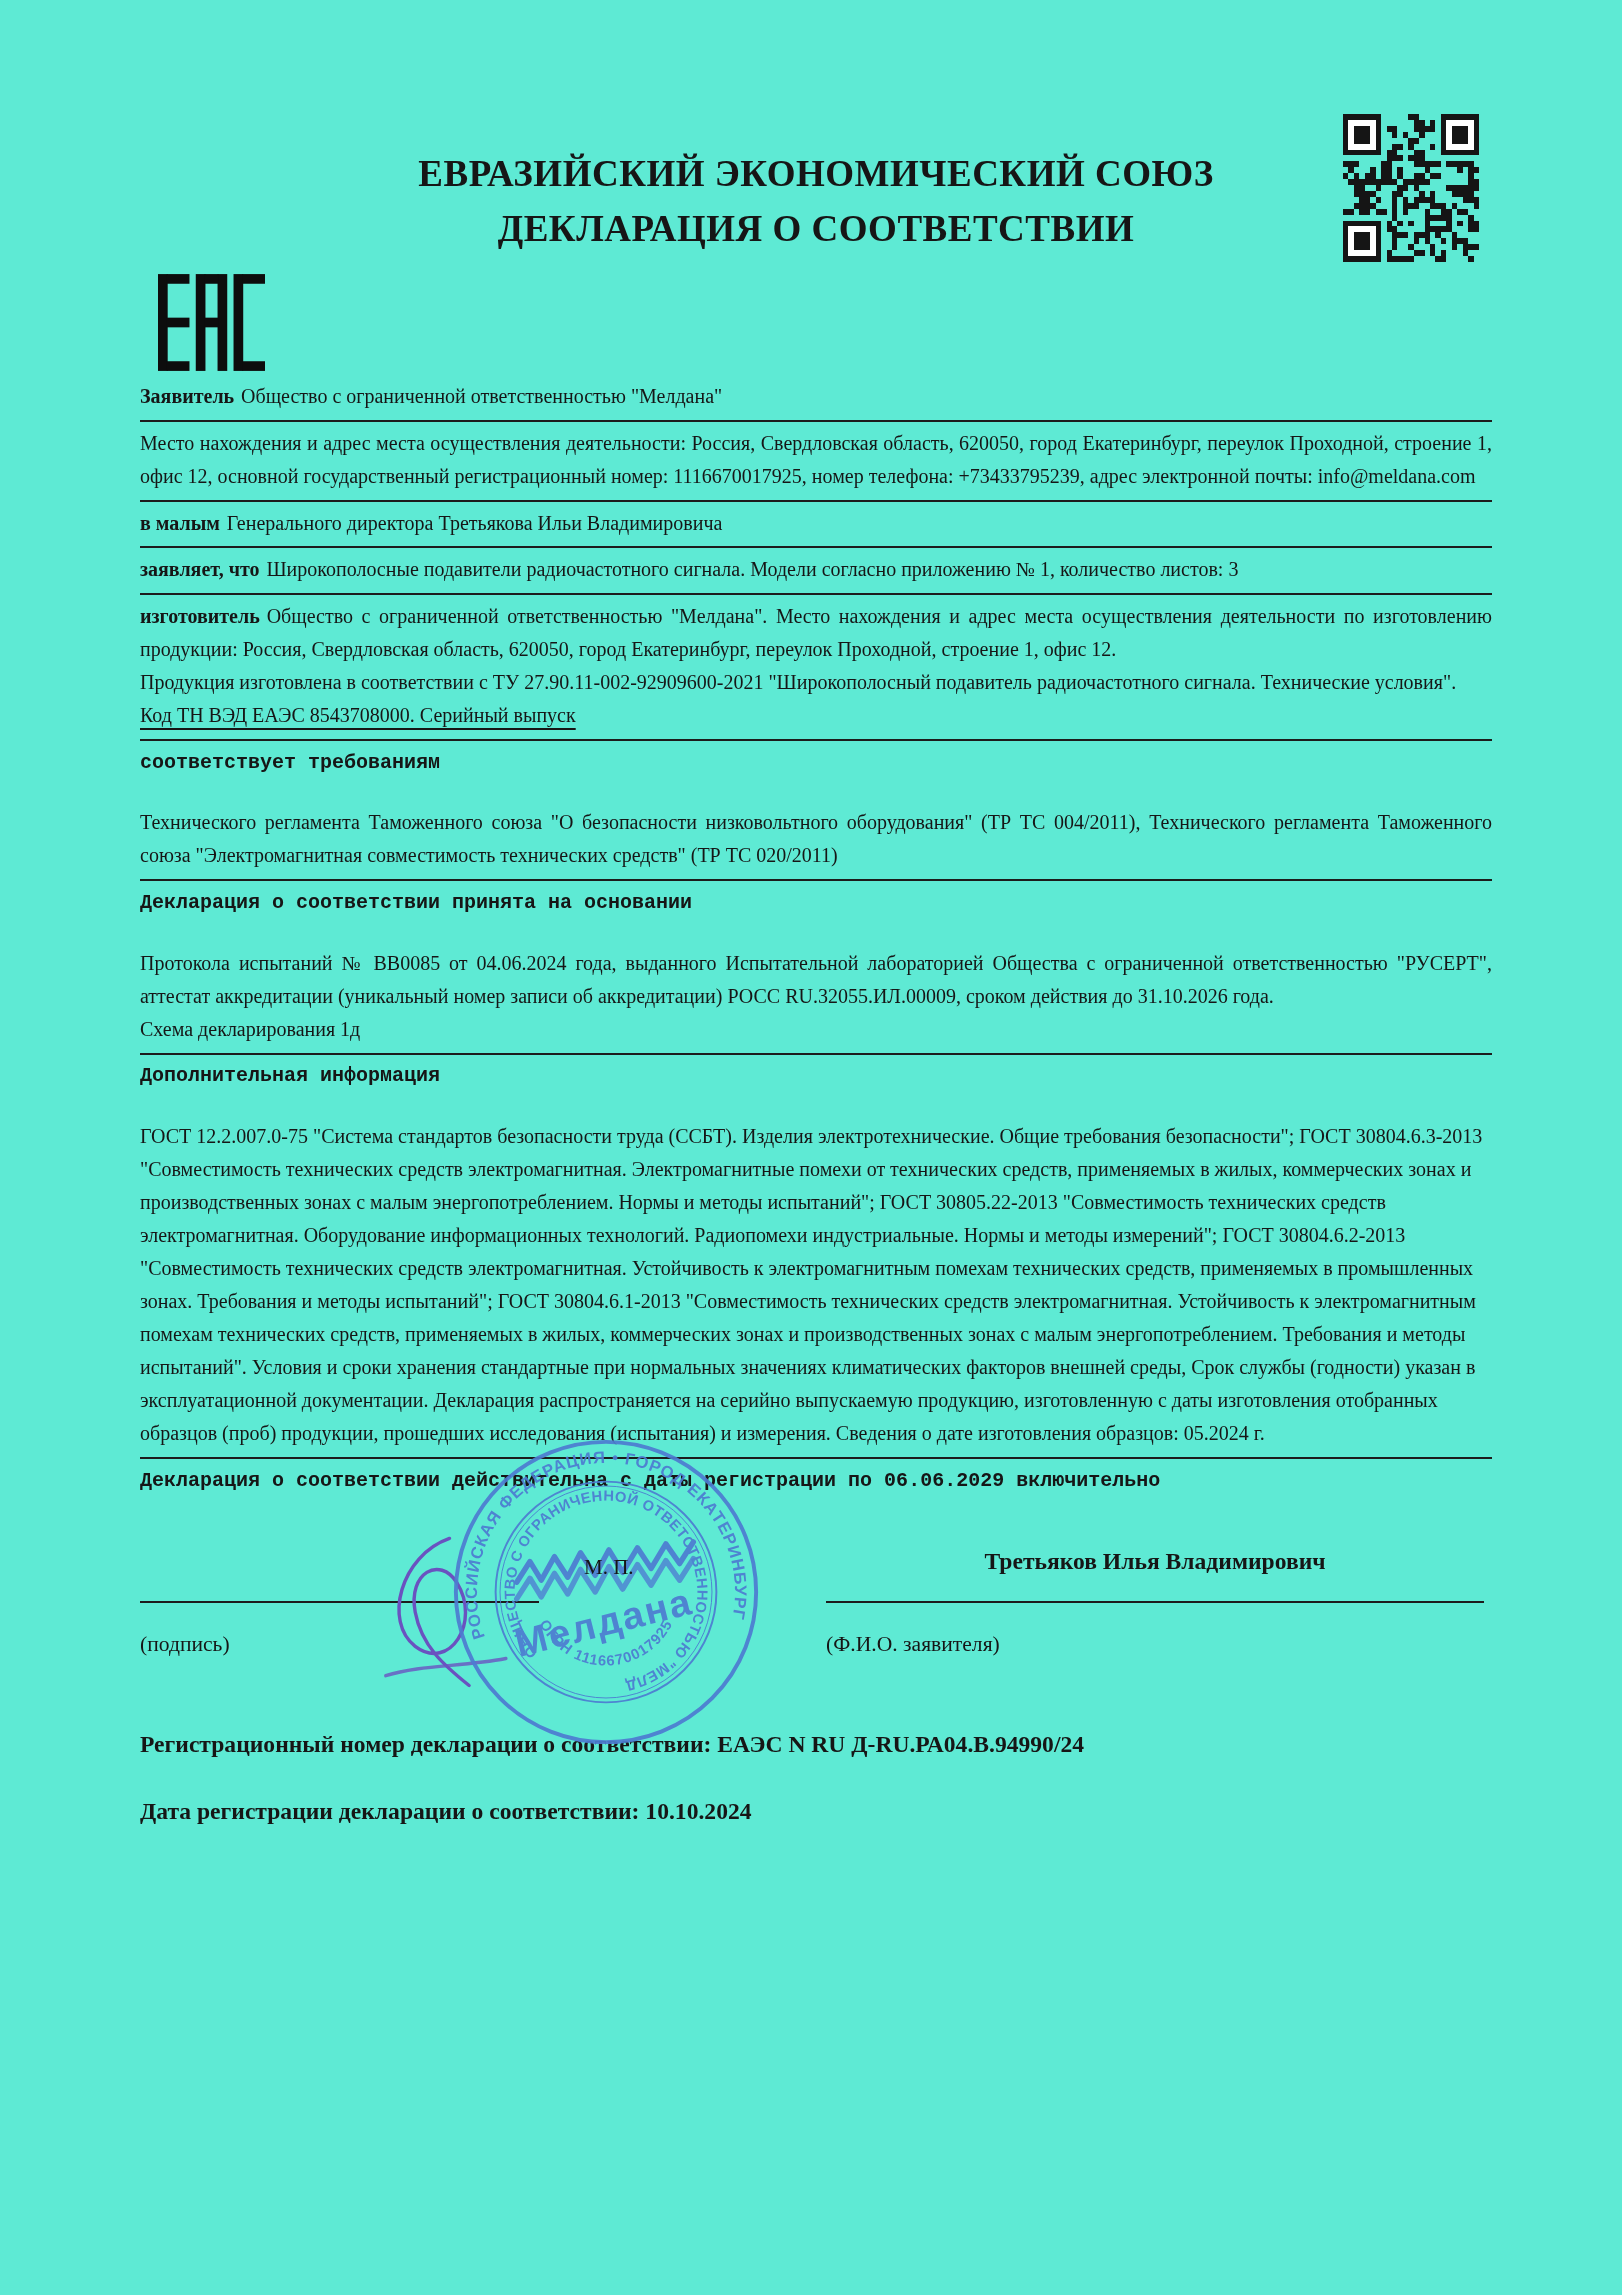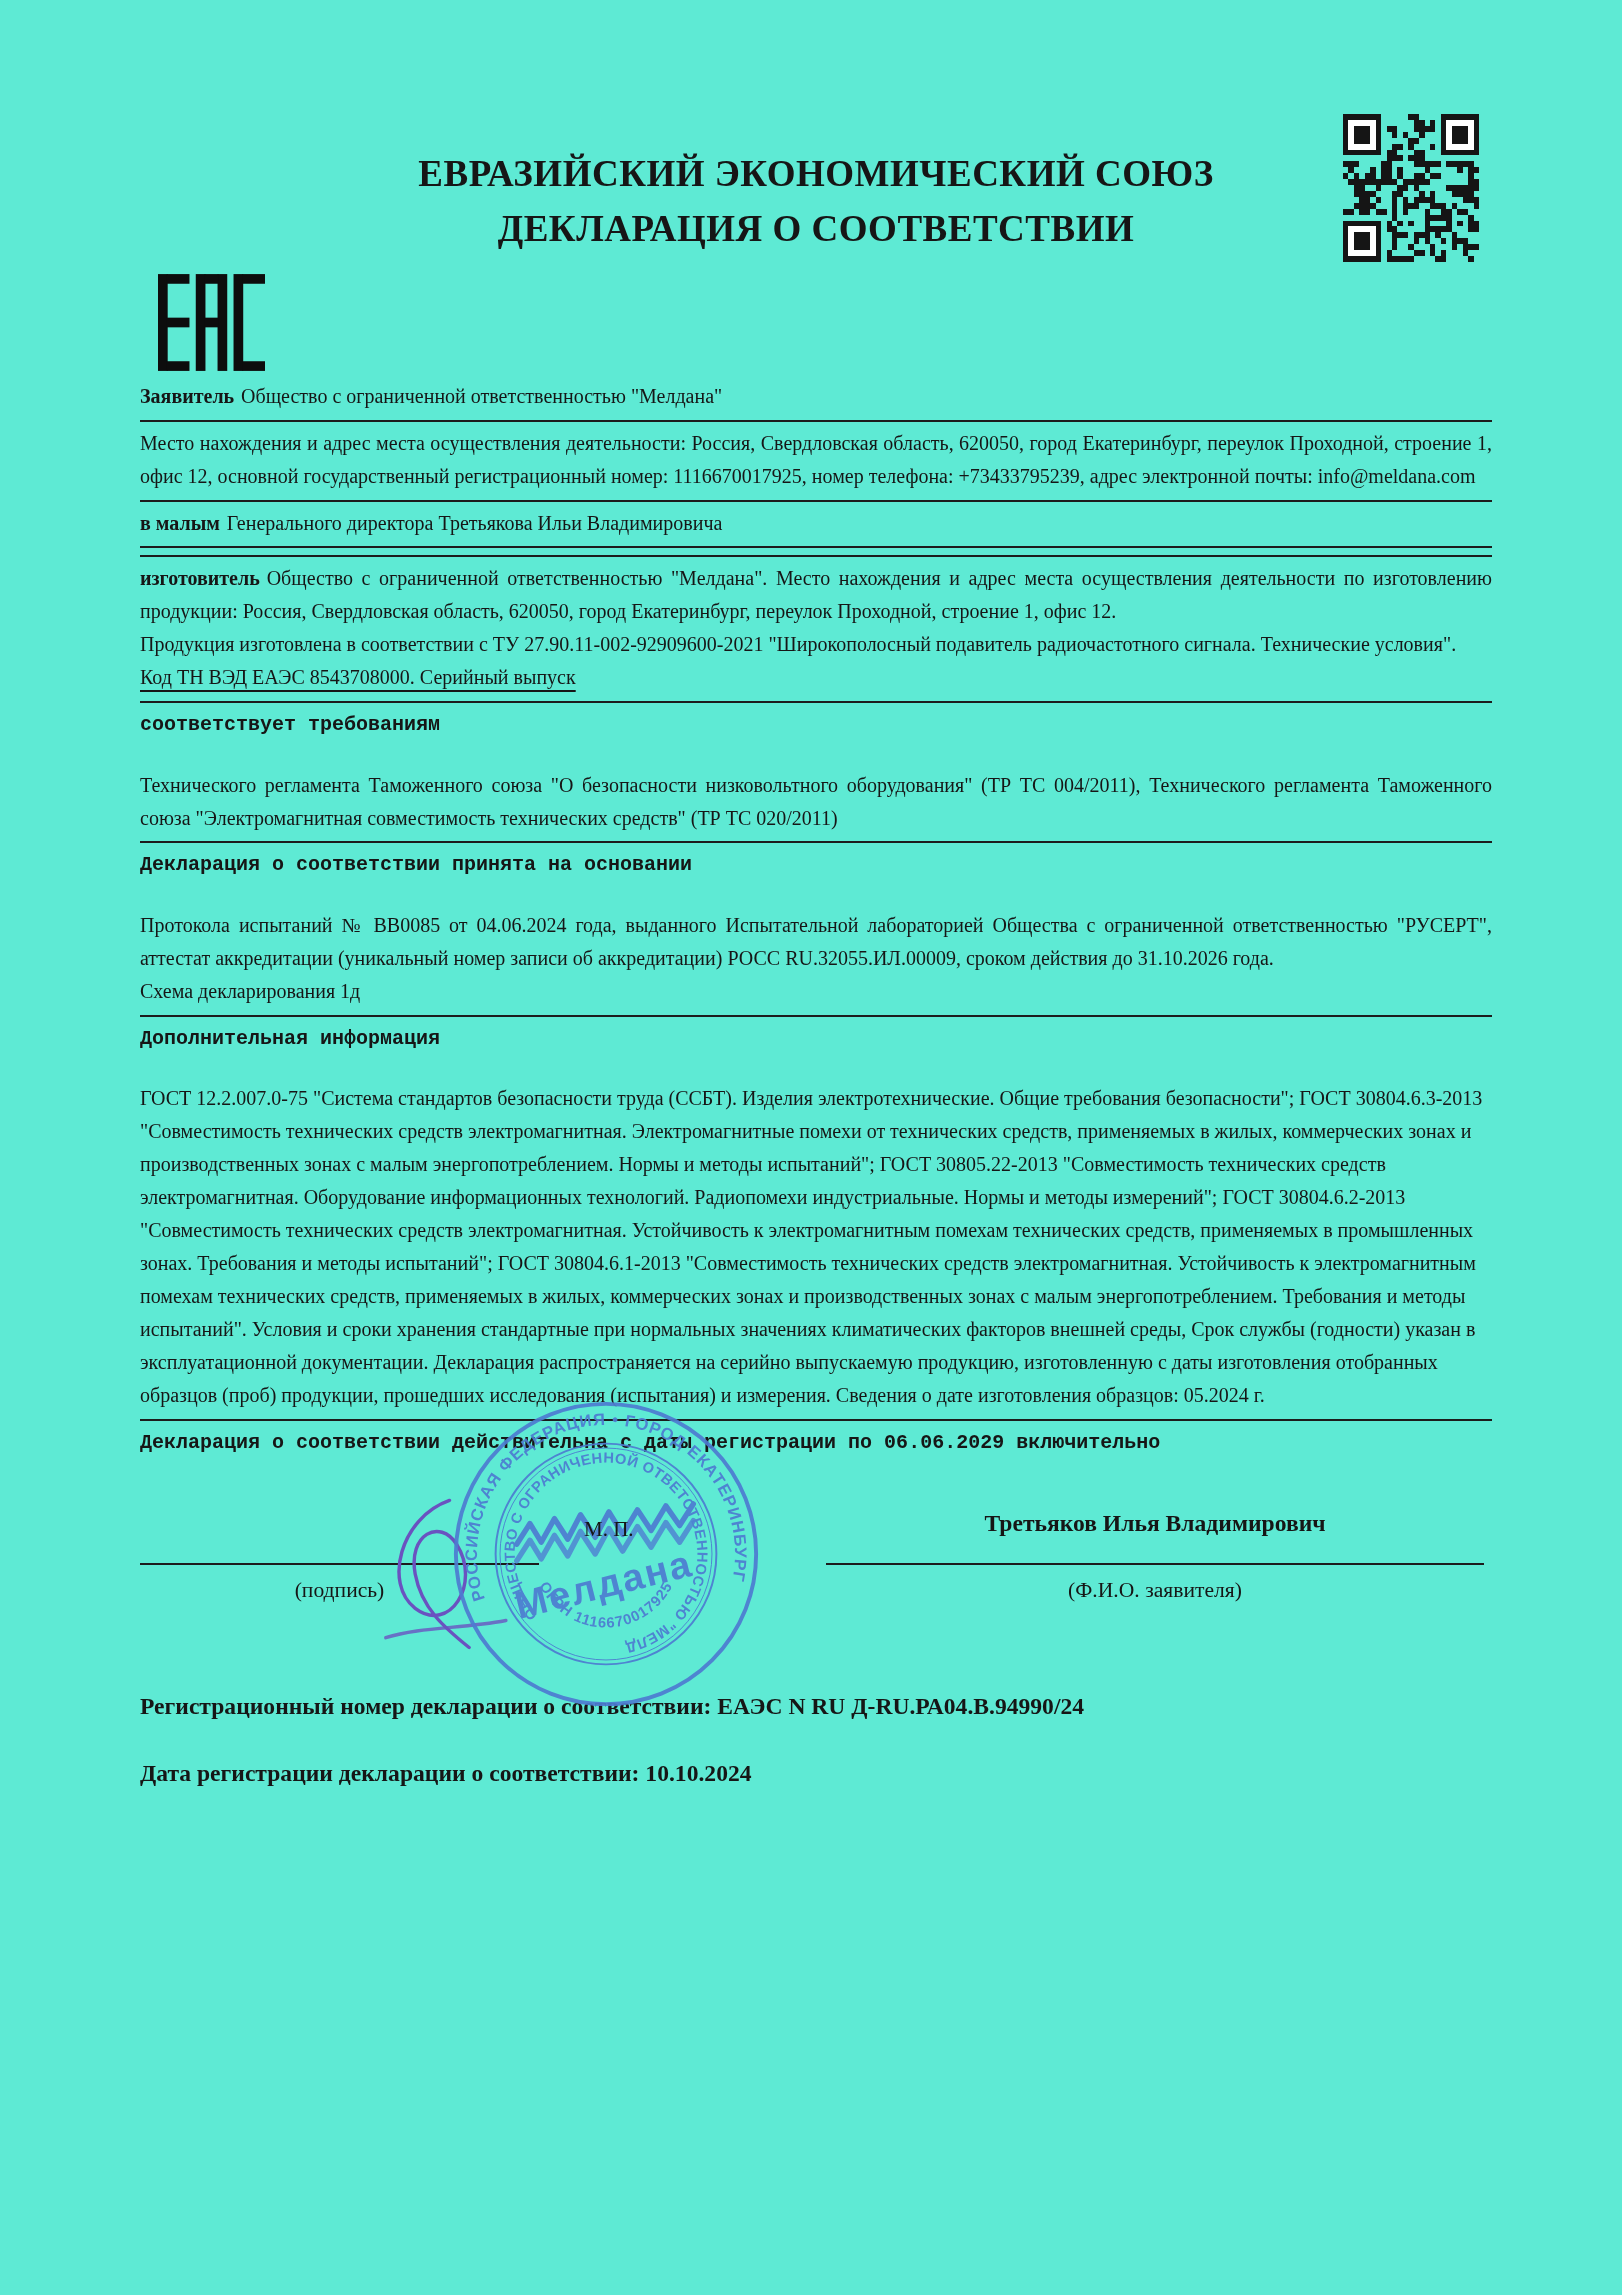--- a/index.html
+++ b/index.html
@@ -15,21 +15,21 @@
   .rule{border:0;border-top:2.9px solid #1c1c1c;margin:6.9px 0 4.9px 0;}
   .thin{border-top-width:2.5px;}
   .mt{margin-top:27.5px;}
   .tnved{text-decoration:underline;text-decoration-thickness:2px;text-underline-offset:5.9px;}
   .qr{position:absolute;left:1343px;top:114px;width:136px;height:148px;}
   .eac{position:absolute;left:158px;top:273px;width:107px;height:99px;}
   .sig-area{position:relative;height:196px;margin-top:21.6px;}
   .sig-line{position:absolute;height:0;border-top:2px solid #1c1c1c;top:83px;}
   .line-left{left:0;width:399px;}
   .line-right{left:686px;width:658px;}
-  .cap{position:absolute;top:96px;font-size:21.6px;line-height:29.5px;text-align:center;}
+  .cap{position:absolute;top:112px;font-size:21.6px;line-height:29.5px;text-align:left;}
   .cap-sign{left:0;width:399px;}
   .cap-fio{left:686px;width:658px;}
   .fio{position:absolute;left:686px;top:29.5px;width:658px;text-align:center;font-size:23.6px;font-weight:bold;}
   .mp{position:absolute;left:444px;top:37px;font-size:21px;z-index:5;}
   .stamp{position:absolute;left:309px;top:-83px;width:314px;height:314px;opacity:.92;z-index:3;}
   .autograph{position:absolute;left:216px;top:-9.8px;width:187px;height:201px;z-index:2;}
   .reg{font-weight:700;font-size:23.6px;line-height:33px;margin-top:13.7px;}
   .reg2{margin-top:34px;}
   .stamp text{font-family:"Liberation Sans","DejaVu Sans",sans-serif;font-weight:700;}
 </style>
@@ -280,20 +280,21 @@
     <div class="rule"></div>
 
     <p class="t just">Место нахождения и адрес места осуществления деятельности: Россия, Свердловская область, 620050, город Екатеринбург, переулок Проходной, строение 1, офис 12, основной государственный регистрационный номер: 1116670017925, номер телефона: +73433795239, адрес электронной почты: info@meldana.com</p>
 
     <div class="rule"></div>
 
     <p class="t"><span class="lbl">в малым</span><span>Генерального директора Третьякова Ильи Владимировича</span></p>
 
     <div class="rule thin"></div>
 
+    <p class="t just"><span class="lbl">заявляет, что</span><span>Широкополосные подавители радиочастотного сигнала.  Модели согласно приложению  № 1, количество листов: 3</span></p>
 
     <div class="rule thin"></div>
 
     <p class="t just"><span class="lbl">изготовитель</span><span>Общество с ограниченной ответственностью "Мелдана". Место нахождения и адрес места осуществления деятельности по изготовлению продукции: Россия, Свердловская область, 620050, город Екатеринбург, переулок Проходной, строение 1, офис 12.</span></p>
     <p class="t just">Продукция изготовлена в соответствии с ТУ 27.90.11-002-92909600-2021 "Широкополосный подавитель радиочастотного сигнала. Технические условия".</p>
     <p class="t tnved">Код ТН ВЭД ЕАЭС 8543708000. Серийный выпуск</p>
 
     <div class="rule"></div>
 
     <p class="t b">соответствует требованиям</p>

